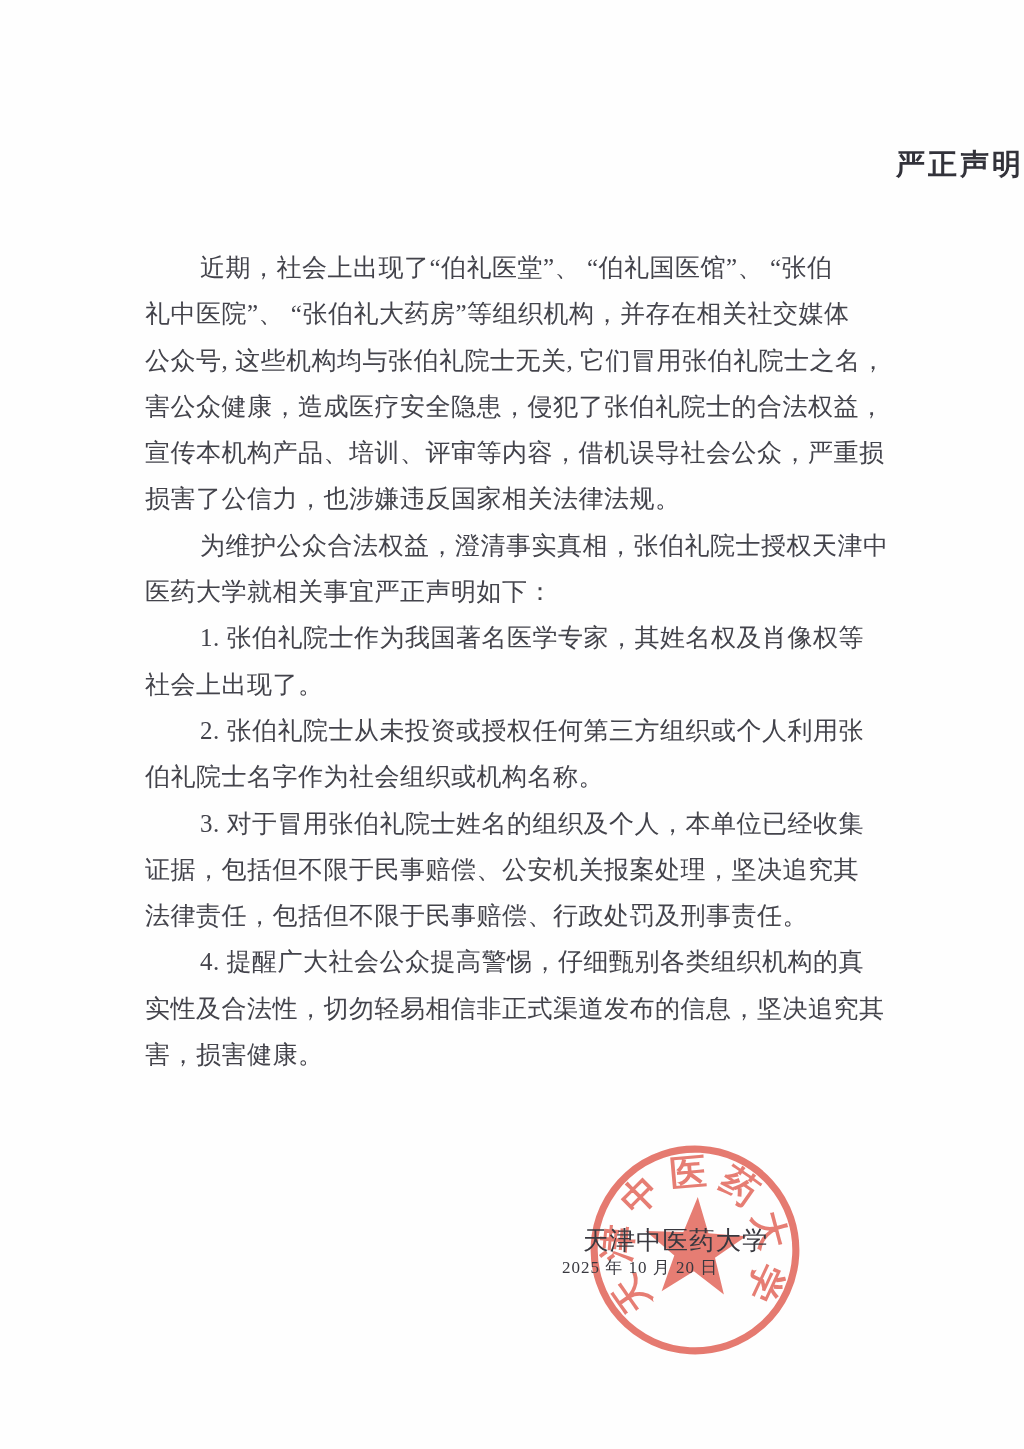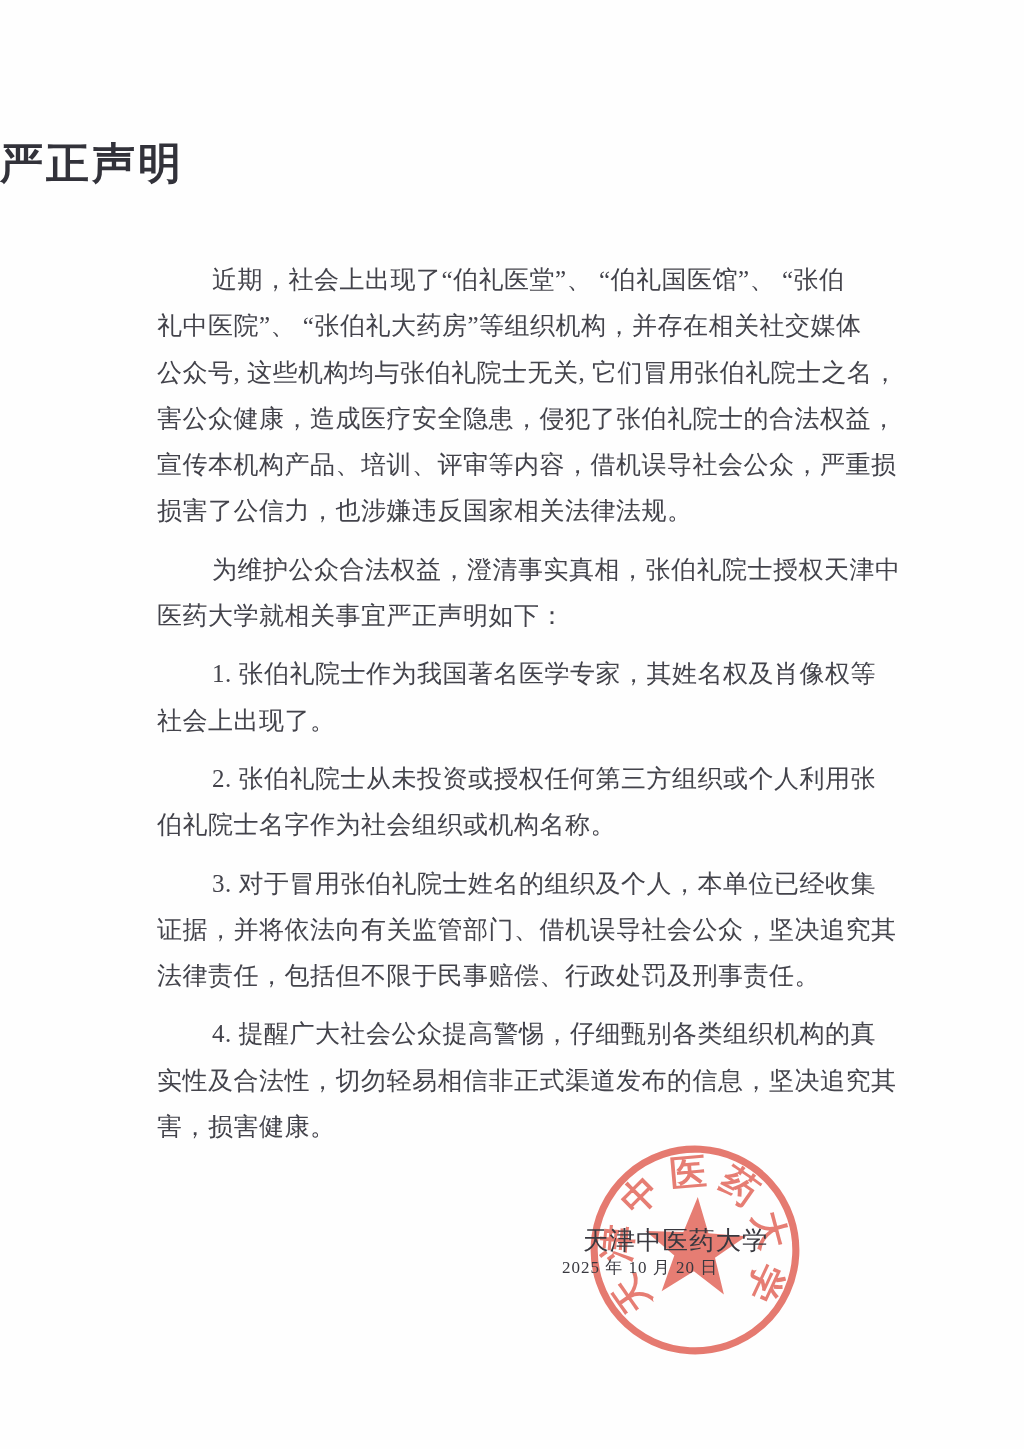--- a/index.html
+++ b/index.html
@@ -15,38 +15,38 @@
     overflow: hidden;
     font-family: "Liberation Serif", "DejaVu Serif", serif;
   }
   .doc-title {
     position: absolute;
     top: 138px;
     left: 0;
     width: 100%;
     height: 52px;
     line-height: 52px;
-    text-align: left;
-    font-size: 43px;
+    text-align: right;
+    font-size: 29px;
     font-weight: bold;
     color: #32323a;
     letter-spacing: 3px;
     margin: 0;
   }
   .doc-body {
     position: absolute;
     top: 245px;
     left: 145px;
     width: 740px;
     font-size: 25px;
     color: #43434b;
     line-height: 46.3px;
     letter-spacing: 0.5px;
   }
-  .para { margin: 12px; }
+  .para { margin: 0; }
   .line { white-space: nowrap; }
   .line.indent { text-indent: 55px; }
   .seal {
     position: absolute;
     left: 586px;
     top: 1141px;
     width: 218px;
     height: 218px;
     opacity: 0.82;
     transform: rotate(3deg);
@@ -100,21 +100,21 @@
       <div class="para">
         <div class="line indent">1.  张伯礼院士作为我国著名医学专家，其姓名权及肖像权等</div>
         <div class="line">社会上出现了。</div>
       </div>
       <div class="para">
         <div class="line indent">2.  张伯礼院士从未投资或授权任何第三方组织或个人利用张</div>
         <div class="line">伯礼院士名字作为社会组织或机构名称。</div>
       </div>
       <div class="para">
         <div class="line indent">3.  对于冒用张伯礼院士姓名的组织及个人，本单位已经收集</div>
-        <div class="line">证据，并将依法向有关监管部门、借机误导社会公众，坚决追究其</div>
+        <div class="line">证据，包括但不限于民事赔偿、公安机关报案处理，坚决追究其</div>
         <div class="line">法律责任，包括但不限于民事赔偿、行政处罚及刑事责任。</div>
       </div>
       <div class="para">
         <div class="line indent">4.  提醒广大社会公众提高警惕，仔细甄别各类组织机构的真</div>
         <div class="line">实性及合法性，切勿轻易相信非正式渠道发布的信息，坚决追究其</div>
         <div class="line">害，损害健康。</div>
       </div>
     </div>
 
   <div class="seal">

